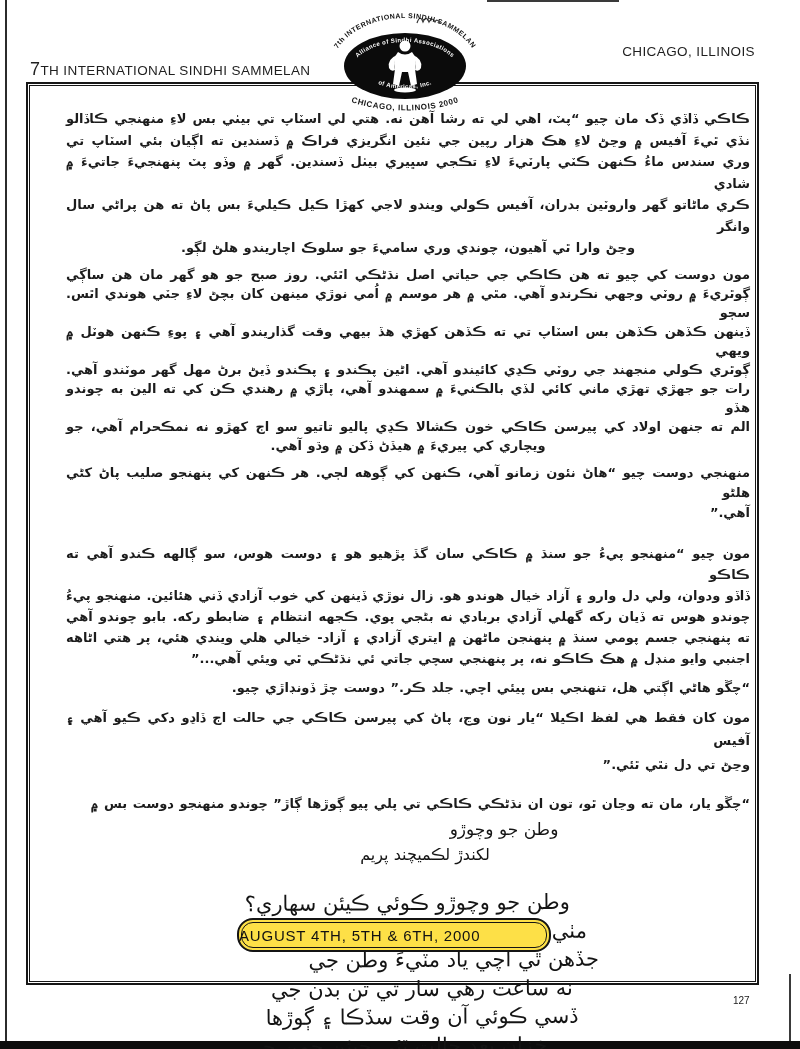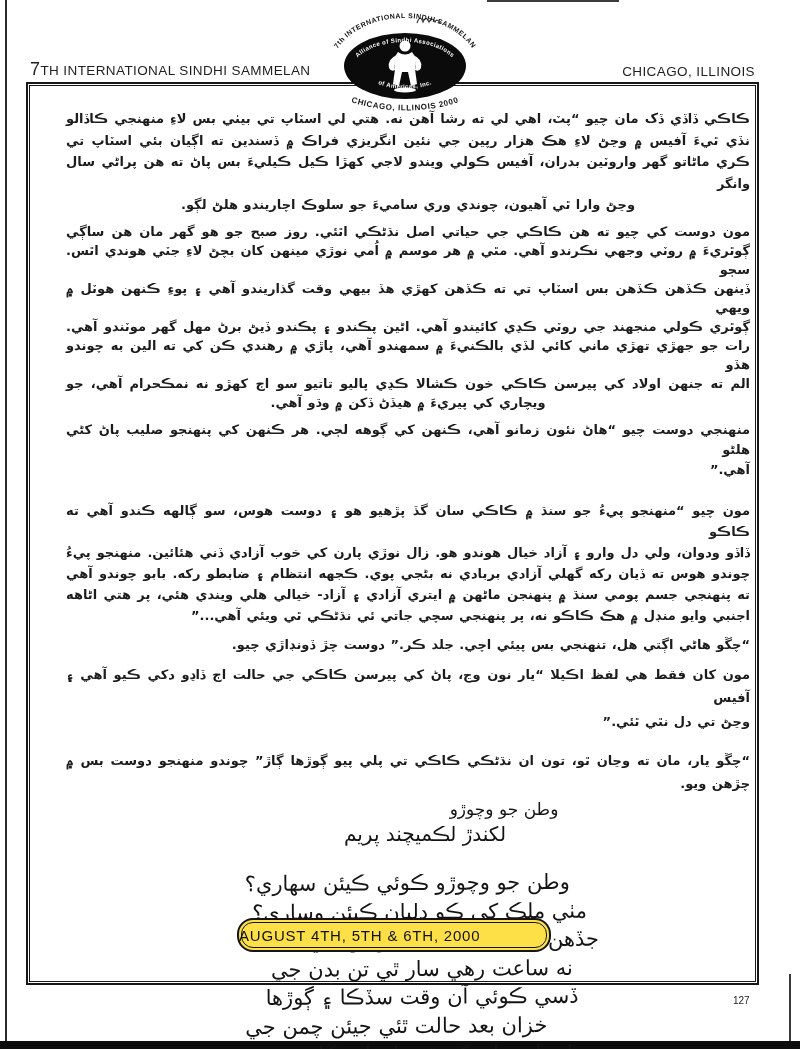--- a/index.html
+++ b/index.html
@@ -14,21 +14,21 @@
   .scan-bottom-bar{position:absolute;left:0;top:1041px;width:800px;height:8px;background:#0d0d0d;}
   .scan-right-line{position:absolute;left:789px;top:974px;width:2px;height:67px;background:#3a3a3a;}
   .scan-squiggle{position:absolute;left:416px;top:12px;}
   
   .header-left{
     position:absolute;left:30px;top:59px;font-size:13.5px;letter-spacing:.4px;
     color:#1f1f1f;white-space:nowrap;
   }
   .header-left::first-letter{font-size:18px;}
   .header-right{
-    position:absolute;right:45px;top:64px;font-size:13.5px;letter-spacing:.4px;
+    position:absolute;right:45px;top:44px;font-size:13.5px;letter-spacing:.4px;
     color:#1f1f1f;white-space:nowrap;
   }
   
   .doc-box{
     position:absolute;left:26px;top:82px;width:729px;height:899px;
     border:2px solid #171717;
   }
   .doc-box::after{
     content:"";position:absolute;left:1px;top:1px;right:1px;bottom:1px;
     border:1px solid #171717;
@@ -54,21 +54,21 @@
   .p2 .tline{line-height:19px;}   .p2{margin-bottom:8px;}
   .p3 .tline{line-height:20px;}   .p3{margin-bottom:20px;}
   .p4 .tline{line-height:21px;}   .p4{margin-bottom:8px;}
   .p5 .tline{line-height:21px;}   .p5{margin-bottom:8px;}
   .p6 .tline{line-height:23.5px;} .p6{margin-bottom:16px;}
   .p7 .tline{line-height:23px;}   .p7{margin-bottom:0;}
   
   .hw{direction:rtl;font-family:"DejaVu Sans",sans-serif;color:#141414;}
   .hw-title{margin-top:2px;text-align:center;font-size:17px;line-height:25px;
     transform:translateX(96px);}
-  .hw-byline{text-align:center;font-size:20px;line-height:25px;
+  .hw-byline{text-align:center;font-size:16px;line-height:25px;
     transform:translateX(17px);}
   .poem{margin-top:22px;text-align:center;transform:rotate(-.4deg);}
   .poem .poem-line{font-size:21px;line-height:28.5px;}
   .poem .poem-line:nth-child(1){transform:translateX(0px);}
   .poem .poem-line:nth-child(2){transform:translateX(12px);}
   .poem .poem-line:nth-child(3){transform:translateX(46px);}
   .poem .poem-line:nth-child(4){transform:translateX(14px);}
   .poem .poem-line:nth-child(5){transform:translateX(14px);}
   .poem .poem-line:nth-child(6){transform:translateX(-12px);}
   .poem .poem-line:nth-child(7){transform:translateX(30px);}
@@ -128,53 +128,53 @@
     <textPath href="#arcBelow" startOffset="50%">CHICAGO, ILLINOIS 2000</textPath>
   </text>
 </svg>
 
 <div class="doc-box"></div>
 
 <div class="content">
   <div class="para p1 last-center">
       <div class="tline">ڪاڪي ڏاڏي ڏک مان چيو “پٽ، اهي لي ته رشا آهن نه. هتي لي اسٽاپ تي بيٺي بس لاءِ منهنجي ڪاڏالو</div>
       <div class="tline">نڏي ٿيءَ آفيس ۾ وڃڻ لاءِ هڪ هزار رپين جي نئين انگريزي فراڪ ۾ ڏسندين ته اڳيان بئي اسٽاپ تي</div>
+      <div class="tline">وري سندس ماءُ ڪنهن ڪٽي پارٽيءَ لاءِ تڪجي سڀيري بيٺل ڏسندين. گهر ۾ وڏو پٽ پنهنجيءَ جاتيءَ ۾ شادي</div>
       <div class="tline">ڪري ماڻاتو گهر واروٽين بدران، آفيس ڪولي ويندو لاجي کهڙا ڪيل ڪيليءَ بس پاڻ ته هن پراڻي سال وانگر</div>
       <div class="tline">وڃڻ وارا ٿي آهيون، چوندي وري ساميءَ جو سلوڪ اچاريندو هلڻ لڳو.</div>
     </div>
   <div class="para p2 last-center">
       <div class="tline">مون دوست کي چيو ته هن ڪاڪي جي حياتي اصل نڌڻڪي اٿئي. روز صبح جو هو گهر مان هن ساڳي</div>
       <div class="tline">ڳوٿريءَ ۾ روٽي وجهي نڪرندو آهي. مٿي ۾ هر موسم ۾ اُمي نوڙي مينهن کان بچڻ لاءِ جٽي هوندي اٿس. سڄو</div>
       <div class="tline">ڏينهن ڪڏهن ڪڏهن بس اسٽاپ تي ته ڪڏهن کهڙي هڏ بيهي وقت گذاريندو آهي ۽ پوءِ ڪنهن هوٽل ۾ ويهي</div>
       <div class="tline">ڳوٿري ڪولي منجهند جي روٽي ڪڍي کائيندو آهي. اڻين پڪندو ۽ پڪندو ڏيڻ برڻ مهل گهر موٽندو آهي.</div>
       <div class="tline">رات جو جهڙي تهڙي ماني کائي لڏي بالڪنيءَ ۾ سمهندو آهي، پاڙي ۾ رهندي ڪن کي ته الين به چوندو هڏو</div>
       <div class="tline">الم ته جنهن اولاد کي پيرسن ڪاڪي خون ڪشالا ڪڍي پاليو تاتيو سو اڄ کهڙو نه نمڪحرام آهي، جو</div>
       <div class="tline">ويچاري کي پيريءَ ۾ هيڏڻ ڏکن ۾ وڌو آهي.</div>
     </div>
   <div class="para p3 last-right">
       <div class="tline">منهنجي دوست چيو “هاڻ نئون زمانو آهي، ڪنهن کي ڳوهه لڄي. هر ڪنهن کي پنهنجو صليب پاڻ کڻي هلڻو</div>
       <div class="tline">آهي.”</div>
     </div>
   <div class="para p4 last-right">
       <div class="tline">مون چيو “منهنجو پيءُ جو سنڌ ۾ ڪاڪي سان گڏ پڙهيو هو ۽ دوست هوس، سو ڳالهه ڪندو آهي ته ڪاڪو</div>
-      <div class="tline">ڏاڏو ودوان، ولي دل وارو ۽ آزاد خيال هوندو هو. زال نوڙي پارن کي خوب آزادي ڏني هئائين. منهنجو پيءُ</div>
+      <div class="tline">ڏاڏو ودوان، ولي دل وارو ۽ آزاد خيال هوندو هو. زال نوڙي ڏينهن کي خوب آزادي ڏني هئائين. منهنجو پيءُ</div>
       <div class="tline">چوندو هوس ته ڏيان رکه گهلي آزادي بربادي نه بڻجي پوي. ڪجهه انتظام ۽ ضابطو رکه. بابو چوندو آهي</div>
       <div class="tline">ته پنهنجي جسم پومي سنڌ ۾ پنهنجن ماڻهن ۾ ايتري آزادي ۽ آزاد- خيالي هلي ويندي هئي، پر هتي اڻاهه</div>
       <div class="tline">اجنبي وايو منڊل ۾ هڪ ڪاڪو نه، پر پنهنجي سچي جاتي ئي نڌڻڪي ٿي ويئي آهي...”</div>
     </div>
   <div class="para p5 last-right">
       <div class="tline">“چڱو هاڻي اڳتي هل، تنهنجي بس پيئي اچي. جلد ڪر.” دوست چڙ ڏونڊاڙي چيو.</div>
     </div>
   <div class="para p6 last-right">
       <div class="tline">مون کان فقط هي لفظ اڪيلا “يار نون وڃ، پاڻ کي پيرسن ڪاڪي جي حالت اڄ ڏاڍو دکي ڪيو آهي ۽ آفيس</div>
       <div class="tline">وڃڻ تي دل نٿي ٿئي.”</div>
     </div>
   <div class="para p7 last-right">
       <div class="tline">“چڱو يار، مان ته وڃان ٿو، تون ان نڌڻڪي ڪاڪي تي پلي پيو ڳوڙها ڳاڙ” چوندو منهنجو دوست بس ۾</div>
-      <div class="tline">چڙهن ويو.</div>
     </div>
 
   <div class="hw hw-title">وطن جو وچوڙو</div>
   <div class="hw hw-byline">لکندڙ لڪميچند پريم</div>
   <div class="hw poem">
       <div class="poem-line">وطن جو وچوڙو ڪوئي ڪيئن سهاري؟</div>
       <div class="poem-line">مٺي ملڪ کي ڪو دليان ڪيئن وساري؟</div>
       <div class="poem-line">جڏهن ٿي اچي ياد مٽيءَ وطن جي</div>
       <div class="poem-line">نه ساعت رهي سار ٿي تن بدن جي</div>
       <div class="poem-line">ڏسي ڪوئي آن وقت سڏڪا ۽ ڳوڙها</div>

